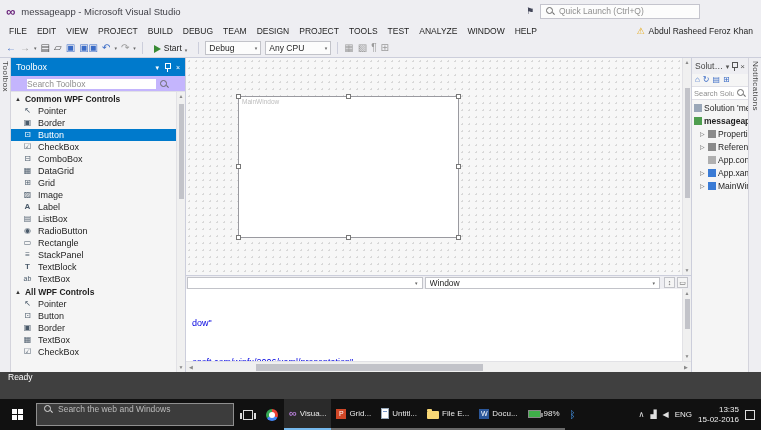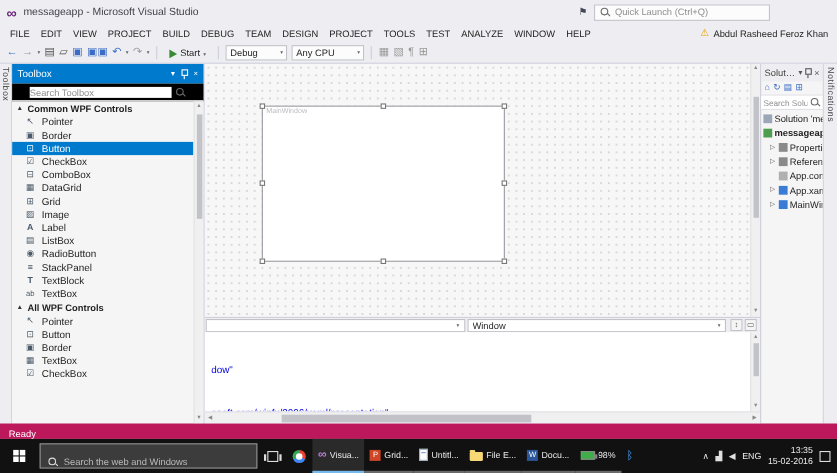--- a/index.html
+++ b/index.html
@@ -44,21 +44,21 @@
 
   
   .toolbox{width:175px;display:flex;flex-direction:column;background:#f5f5f5;border-right:1px solid #cccedb}
   .tbx-head{height:18px;background:#007acc;color:#fff;display:flex;align-items:center;gap:5px;padding:0 5px}
   .tbx-head .t{flex:1;font-size:9px}
   .hd-ic{font-size:7px;color:#fff;line-height:1}
   .pin{width:7px;height:10px;position:relative;display:inline-block}
   .pin::before{content:"";position:absolute;top:1px;left:1px;width:4px;height:4px;border:1px solid #fff}
   .pin::after{content:"";position:absolute;top:7px;left:3px;width:1px;height:3px;background:#fff}
   .pin.dark::before{border-color:#555}.pin.dark::after{background:#555}
-  .tbx-search{height:16px;background:#000000;border-bottom:1px solid #e0e0e6;display:flex;align-items:center;padding:0 16px;gap:3px}
+  .tbx-search{height:16px;background:#c4b5fd;border-bottom:1px solid #e0e0e6;display:flex;align-items:center;padding:0 16px;gap:3px}
   .tbx-search input{flex:1;border:none;outline:none;font-size:8.5px;min-width:0}
   .tbx-body{flex:1;display:flex;overflow:hidden}
   .tbx-items{flex:1;overflow:hidden}
   .tbx-cat{height:13px;display:flex;align-items:center;gap:4px;padding:0 4px;font-weight:bold;font-size:8.5px}
   .catarr{font-size:6px;color:#333}
   .tbx-row{height:12px;display:flex;align-items:center;gap:5px;padding:0 4px 0 11px;font-size:9px}
   .tbx-row.selected{background:#007acc;color:#fff}
   .tbx-row.selected .tbi{color:#fff}
   .tbi{width:11px;text-align:center;font-size:8px;color:#4a5a6a;flex:none;line-height:1}
   .i-pointer::before{content:"↖"}.i-border::before{content:"▣"}.i-button::before{content:"⊡"}
@@ -110,28 +110,28 @@
   .se-row.child{padding-left:8px}
   .se-row.bold{font-weight:bold}
   .exp{width:6px;font-size:6px;color:#555;flex:none}
   .se-ic{width:8px;height:8px;flex:none}
   .ic-sol{background:#9aa7b8}.ic-proj{background:#4f9e4f}.ic-prop{background:#8a8a8a}
   .ic-ref{background:#8a8a8a}.ic-cfg{background:#b0b0b0}.ic-xaml{background:#3a7bd5}
 
   .notif{width:13px;background:#eeeef2;border-left:1px solid #d4d4dc;display:flex;justify-content:center;padding-top:3px}
 
   
-  .statusbar{height:14px;background:#be185d;color:#fff;font-size:8.5px;display:flex;align-items:flex-end;padding:0 8px}
+  .statusbar{height:27px;background:#404040;color:#fff;font-size:8.5px;display:flex;align-items:flex-start;padding:0 8px}
 
   
   .taskbar{height:31px;background:#111;display:flex;align-items:stretch;color:#ddd}
   .tb-start{width:34px;display:flex;align-items:center;justify-content:center}
   .winlogo{display:grid;grid-template-columns:5px 5px;grid-template-rows:5px 5px;gap:1px}
   .winlogo span{background:#fff}
-  .tb-search{width:198px;margin:4px 2px;background:#3c3c3c;border:1px solid #8f8f8f;display:flex;align-items:flex-end;gap:5px;padding:0 6px}
+  .tb-search{width:198px;margin:4px 2px;background:#3c3c3c;border:1px solid #8f8f8f;display:flex;align-items:flex-start;gap:5px;padding:0 6px}
   .tb-search input{flex:1;border:none;outline:none;background:transparent;font-size:8.5px;color:#ccc;min-width:0}
   .tb-search input::placeholder{color:#bbb}
   .tb-ic{width:24px;display:flex;align-items:center;justify-content:center}
   .tv{width:10px;height:10px;border:1px solid #ddd;position:relative}
   .tv::before{content:"";position:absolute;left:-4px;top:2px;width:2px;height:6px;background:#ddd}
   .tv::after{content:"";position:absolute;right:-4px;top:2px;width:2px;height:6px;background:#ddd}
   .chrome{width:12px;height:12px;border-radius:50%;background:conic-gradient(#ea4335 0 33%,#4285f4 33% 66%,#34a853 66% 100%);position:relative}
   .chrome::after{content:"";position:absolute;left:3px;top:3px;right:3px;bottom:3px;background:#fff;border-radius:50%}
   .tb-app{display:flex;align-items:center;gap:3px;padding:0 5px;border-bottom:2px solid #6a6a6a;max-width:54px}
   .tb-app.active{background:#2a2a2a;border-bottom-color:#76b9ed}
@@ -283,20 +283,24 @@
             </div>
           <div class="tbx-row">
               <span class="tbi i-listbox"></span>
               <span>ListBox</span>
             </div>
           <div class="tbx-row">
               <span class="tbi i-radio"></span>
               <span>RadioButton</span>
             </div>
           <div class="tbx-row">
+              <span class="tbi i-rect"></span>
+              <span>Rectangle</span>
+            </div>
+          <div class="tbx-row">
               <span class="tbi i-stack"></span>
               <span>StackPanel</span>
             </div>
           <div class="tbx-row">
               <span class="tbi i-textblock"></span>
               <span>TextBlock</span>
             </div>
           <div class="tbx-row">
               <span class="tbi i-textbox"></span>
               <span>TextBox</span>

